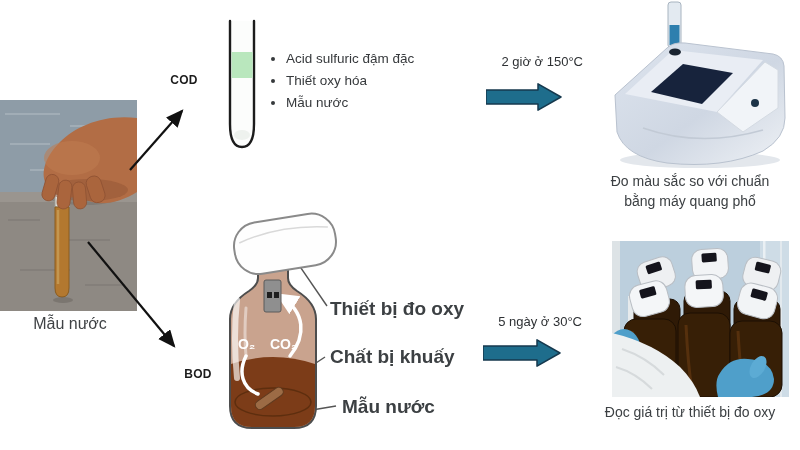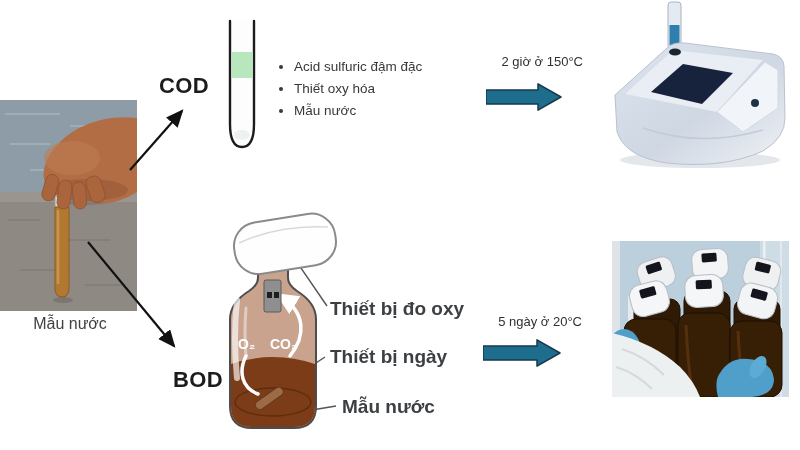--- a/index.html
+++ b/index.html
@@ -1,23 +1,23 @@
 <!DOCTYPE html>
 <html><head>
 <meta charset="utf-8">
 <style>
   html,body{margin:0;padding:0;background:#fff;}
   .stage{
     position:relative;width:800px;height:450px;background:#ffffff;overflow:hidden;
     font-family:"Liberation Sans", sans-serif;color:#3c4043;
   }
   .abs{position:absolute;}
-  .flow-label{font-size:22px;font-weight:700;color:#1c1c1c;text-align:center;letter-spacing:.3px;}
+  .flow-label{font-size:12px;font-weight:700;color:#1c1c1c;text-align:center;letter-spacing:.3px;}
   .sample-caption{font-size:16px;color:#3f4245;text-align:center;}
-  .reagent-list{margin:8px;padding:0 0 0 18px;list-style:disc;}
+  .reagent-list{margin:0;padding:0 0 0 18px;list-style:disc;}
   .reagent-list li{font-size:13.5px;color:#36393c;margin:0 0 7px 0;line-height:15px;}
   .proc-label{font-size:13px;color:#2e3134;text-align:right;}
   .result-caption{font-size:14px;color:#3c4043;text-align:center;line-height:1.45;white-space:pre-line;}
   .part-label{font-size:19px;color:#3c4043;white-space:nowrap;font-weight:bold;}
   svg{display:block;}
 </style>
 </head>
 <body>
 
 <div class="stage">
@@ -96,20 +96,22 @@
     <rect x="64.5" y="25" width="10" height="20" fill="#2e7fae"></rect>
     <path d="M10,95 L62,48 Q68,42 80,43 L168,54 Q178,56 179,66 L180,118 Q180,138 158,151 Q118,169 62,163 Q20,157 12,132 Z" fill="url(#mBody)" stroke="#b9c2cf" stroke-width="1"></path>
     <polygon points="20,94 68,50 158,60 112,112" fill="#e9edf4"></polygon>
     <polygon points="46,92 78,64 128,73 97,104" fill="#17233c"></polygon>
     <ellipse cx="70" cy="52" rx="6" ry="3.5" fill="#1a2430"></ellipse>
     <polygon points="112,112 160,62 173,70 173,108 138,132" fill="#f1f4f8" stroke="#d4dae2" stroke-width="1"></polygon>
     <circle cx="150" cy="103" r="4" fill="#1c3347"></circle>
     <path d="M38,128 Q95,148 158,130" stroke="#c2cad5" stroke-width="1.5" fill="none"></path>
   </svg>
 
+  <div class="abs result-caption" style="left:583px;top:171px;width:214px">Đo màu sắc so với chuẩn
+bằng máy quang phổ</div>
 
   <svg class="abs" style="left:222px;top:206px" width="124" height="232" viewBox="0 0 124 232">
     <defs>
       <marker id="wh" markerWidth="8" markerHeight="8" refX="5" refY="3" orient="auto">
         <path d="M0,0 L6.5,3 L0,6 Z" fill="#ffffff"></path>
       </marker>
     </defs>
 
     <path d="M36,56 L36,72 Q36,79 27,85 Q8,97 8,113 L8,200 Q8,222 30,222 L72,222 Q94,222 94,200 L94,113 Q94,97 75,85 Q66,79 66,72 L66,56" fill="#c9a38e" stroke="#4d4d4d" stroke-width="2" stroke-linejoin="round"></path>
 
@@ -130,24 +132,24 @@
     <rect x="45" y="86" width="5" height="6" fill="#1e1e1e"></rect>
     <rect x="52" y="86" width="5" height="6" fill="#1e1e1e"></rect>
 
     <g transform="rotate(-9 62 38)">
       <rect x="12" y="12" width="102" height="52" rx="24" fill="#fefefe" stroke="#8a8a8a" stroke-width="2"></rect>
       <path d="M18,30 Q60,18 108,28" stroke="#d9d9d9" stroke-width="1.5" fill="none"></path>
     </g>
   </svg>
 
   <div class="abs part-label" style="left:330px;top:298px">Thiết bị đo oxy</div>
-  <div class="abs part-label" style="left:330px;top:346px">Thiết bị ngày</div>
+  <div class="abs part-label" style="left:330px;top:346px">Chất bị khuấy</div>
   <div class="abs part-label" style="left:342px;top:396px">Mẫu nước</div>
 
-  <div class="abs proc-label" style="left:452px;top:314px;width:130px">5 ngày ở 20°C</div>
+  <div class="abs proc-label" style="left:452px;top:314px;width:130px">5 ngày ở 30°C</div>
   <svg class="abs" style="left:483px;top:339px" width="78" height="28" viewBox="0 0 78 28">
     <polygon points="0,7 54,7 54,0.8 77,14 54,27.2 54,21 0,21" fill="#1e6d8c" stroke="#16394e" stroke-width="1.5" stroke-linejoin="round"></polygon>
   </svg>
 
   <svg class="abs" style="left:612px;top:241px" width="177" height="156" viewBox="0 0 177 156">
     <rect width="177" height="156" fill="#bccfdd"></rect>
     <rect x="148" y="0" width="29" height="156" fill="#cedce6"></rect>
     <rect x="151" y="0" width="2.5" height="156" fill="#eaf0f4"></rect>
     <rect x="168" y="0" width="2" height="156" fill="#e2e9ee"></rect>
     <rect x="0" y="0" width="8" height="156" fill="#dde3e6"></rect>
@@ -193,14 +195,15 @@
         </g>
     </g>
 
     <ellipse cx="12" cy="110" rx="17" ry="22" fill="#4f9fca"></ellipse>
     <path d="M108,132 Q118,116 136,118 Q160,120 162,138 Q162,154 140,156 L106,156 Q102,140 108,132 Z" fill="#4f9fca"></path>
     <ellipse cx="146" cy="126" rx="7" ry="12" fill="#5cabd4" transform="rotate(30 146 126)"></ellipse>
     <path d="M0,92 Q42,102 68,126 Q82,140 88,156 L0,156 Z" fill="#edf0f1"></path>
     <path d="M10,108 Q34,116 52,134 M4,126 Q24,132 40,148" stroke="#d6dadc" stroke-width="2" fill="none"></path>
   </svg>
 
+  <div class="abs result-caption" style="left:583px;top:402px;width:214px">Đọc giá trị từ thiết bị đo oxy</div>
 
 </div>
 
 </body></html>

